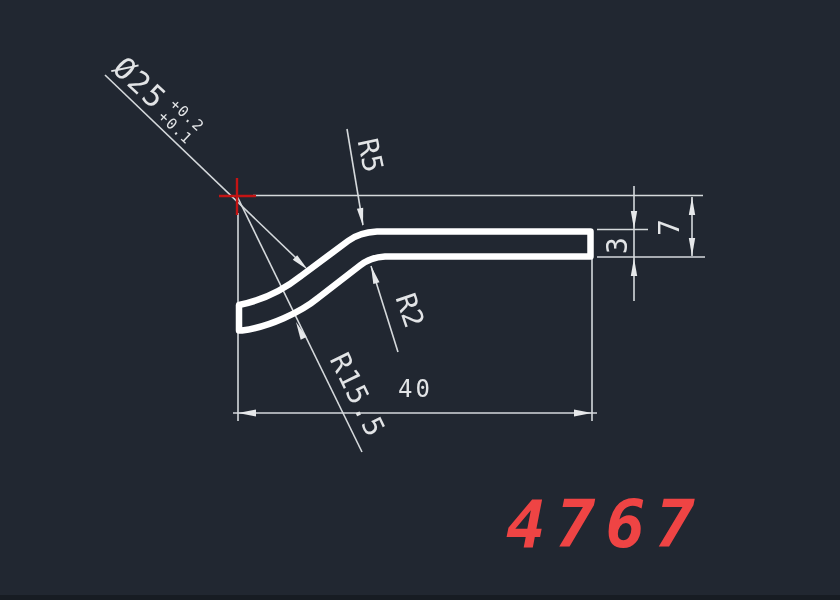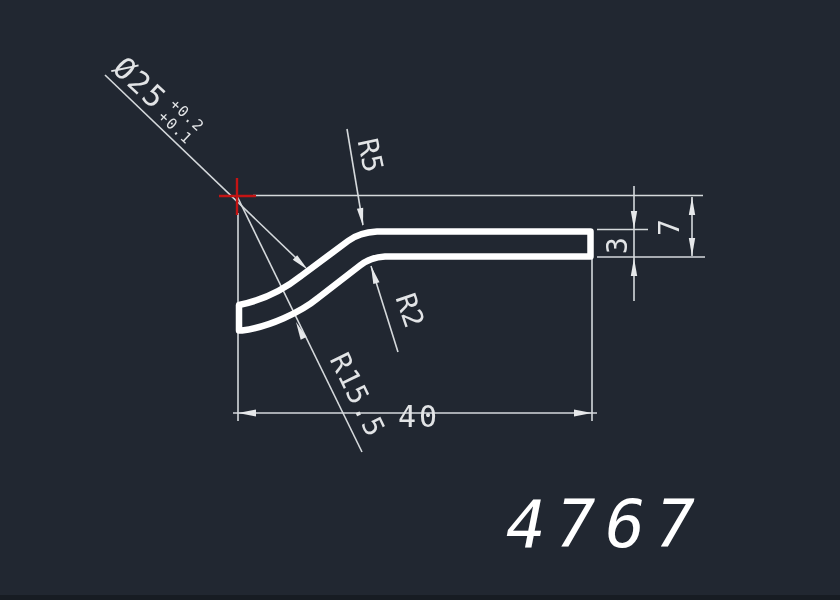--- a/index.html
+++ b/index.html
@@ -22,27 +22,27 @@
     line-height:1;
     white-space:nowrap;
     transform-origin:0 0;
   }
   .dia-label{left:128px;top:52px;transform:rotate(43deg);display:flex;align-items:flex-start;}
   .dia-main{font-size:30px;letter-spacing:2px;}
   .dia-tols{display:flex;flex-direction:column;font-size:15px;line-height:1.15;margin-left:6px;margin-top:-2px;letter-spacing:1px;}
   .r5-label{left:380px;top:136px;transform:rotate(78deg);}
   .r2-label{left:417px;top:290px;transform:rotate(71deg);}
   .r155-label{left:350px;top:349px;transform:rotate(64deg);letter-spacing:1px;}
-  .len-label{left:398px;top:402px;font-size:30px;letter-spacing:3px;}
+  .len-label{left:398px;top:377px;font-size:24px;letter-spacing:3px;}
   .thk-label{left:604px;top:254px;transform:rotate(-90deg);}
   .hgt-label{left:656px;top:236px;transform:rotate(-90deg);}
   .drawing-number{
     position:absolute;left:506px;top:492px;
     font-size:66px;font-style:italic;letter-spacing:10px;
-    color:#ffffff;line-height:1;
+    color:#ef4444;line-height:1;font-weight:bold;
   }
   .bottom-strip{position:absolute;left:0;bottom:0;width:840px;height:5px;background:#171c23;}
 </style>
 </head>
 <body>
 
 <div class="viewport">
 
   <svg width="840" height="600" viewBox="0 0 840 600">
 

